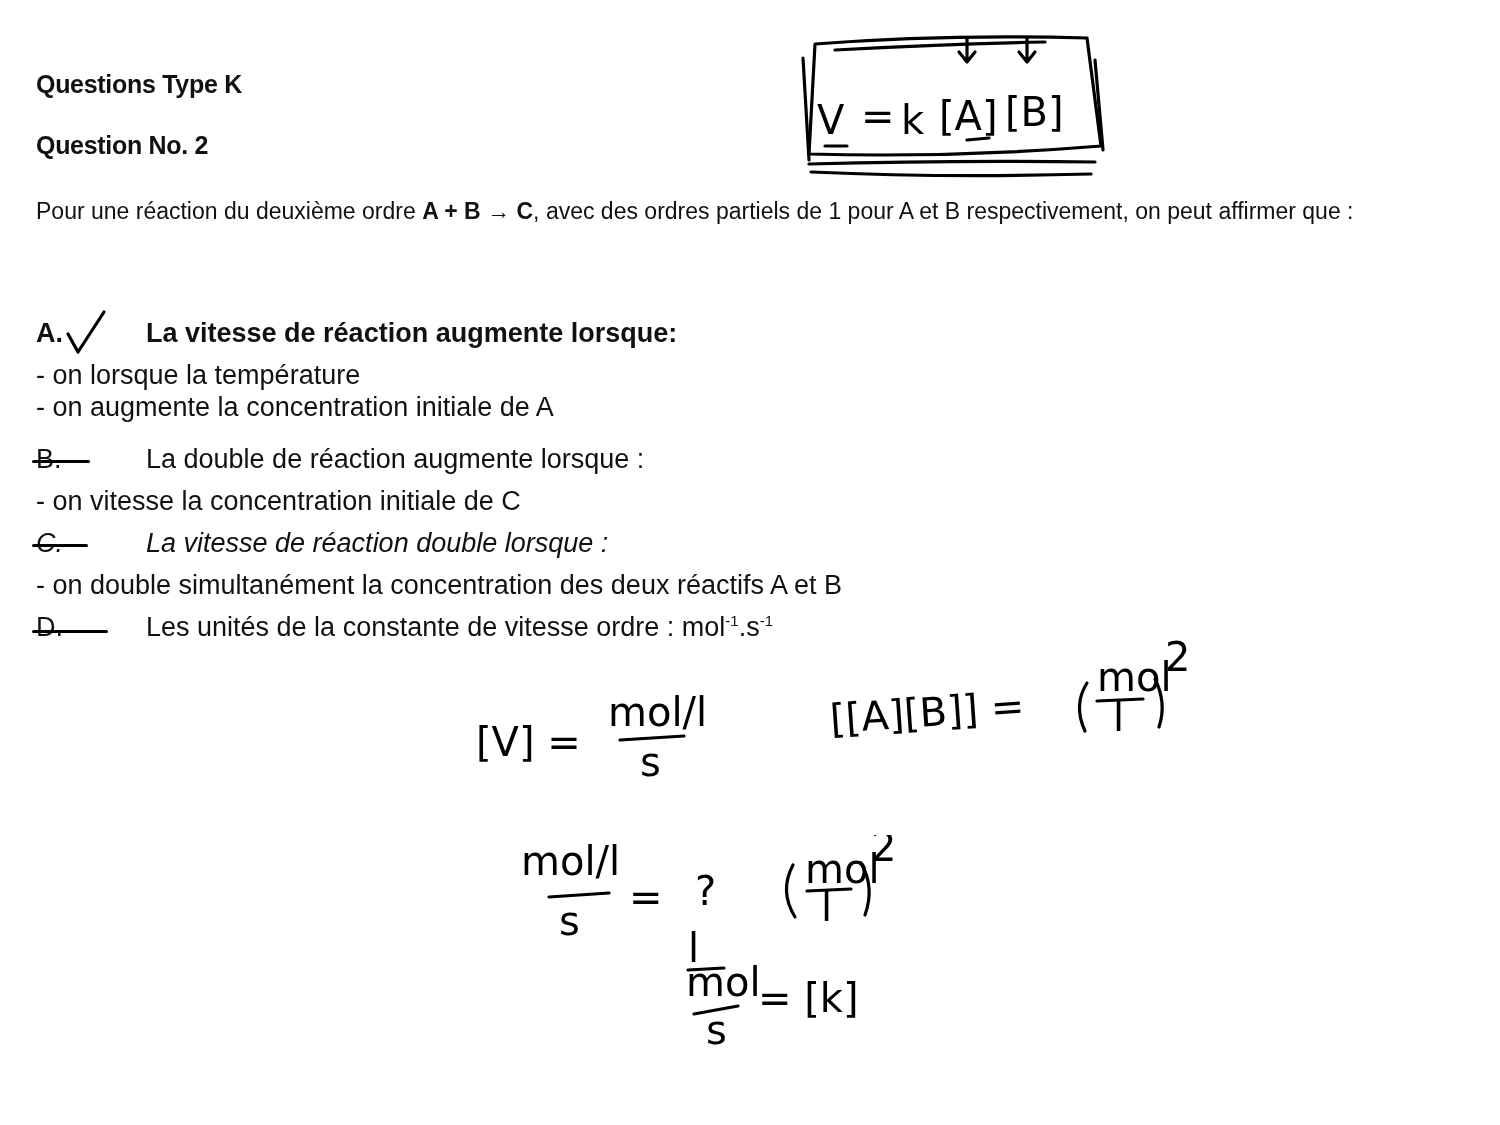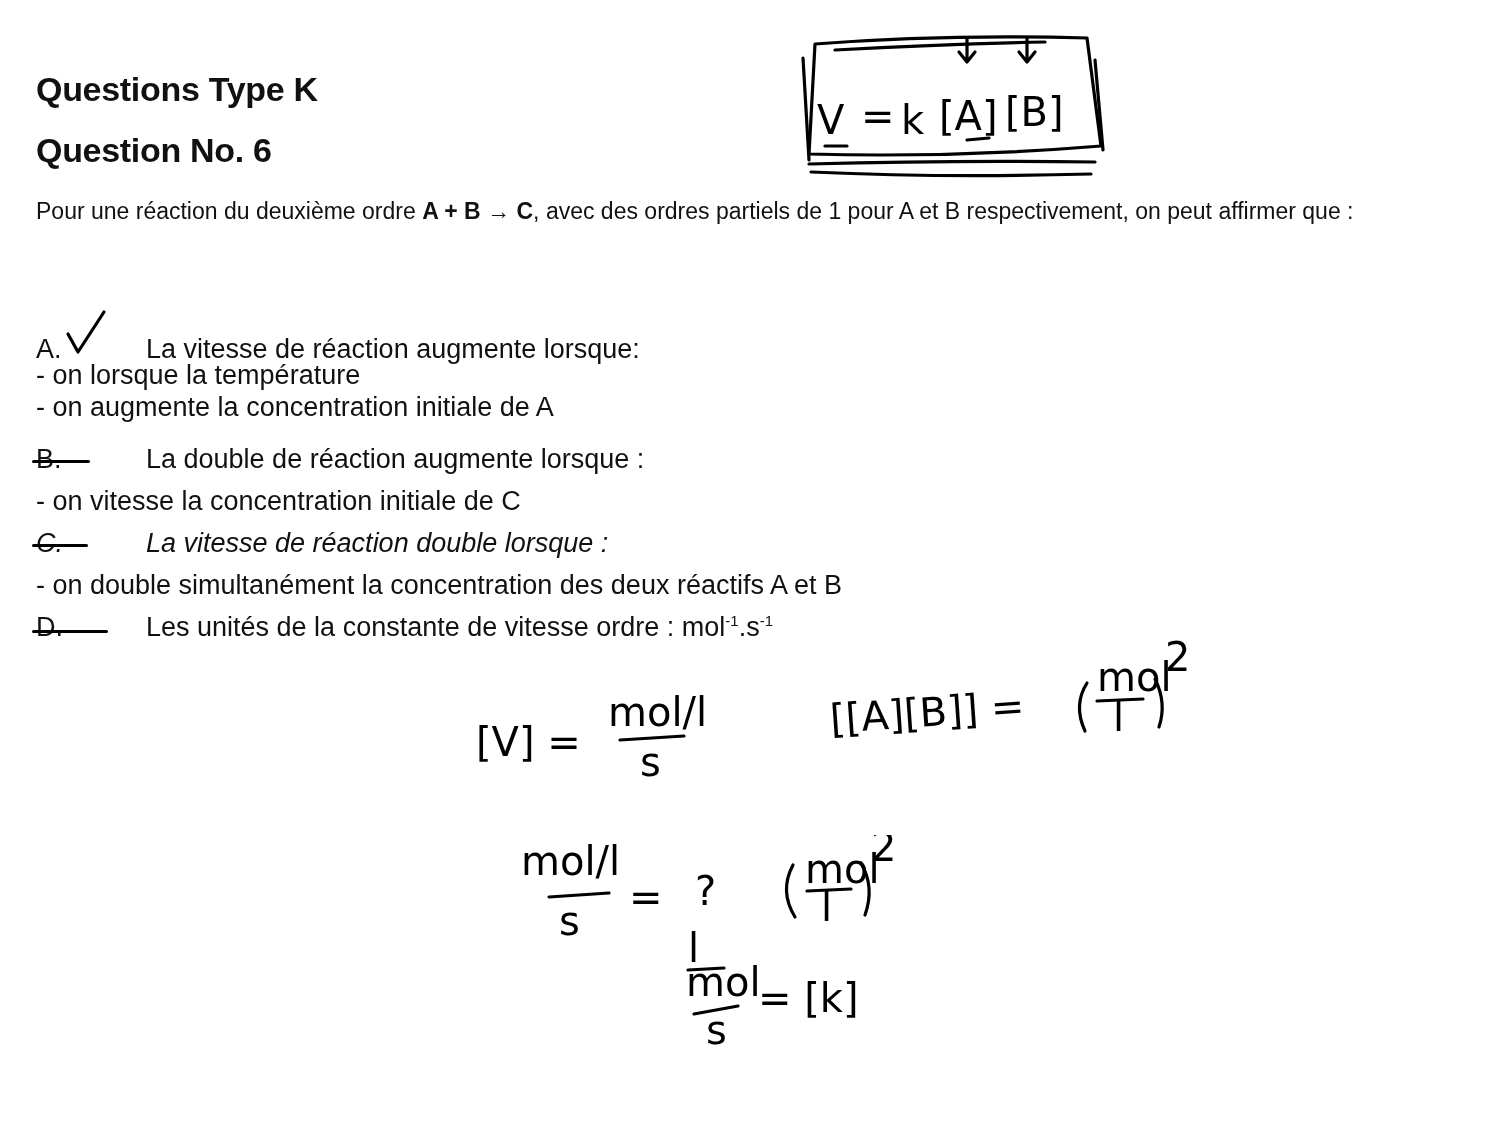--- a/index.html
+++ b/index.html
@@ -1,37 +1,37 @@
 <!DOCTYPE html>
 <html><head>
 <meta charset="utf-8">
 <style>
   html, body { margin: 0; padding: 0; background: #ffffff; }
   body { width: 1500px; height: 1125px; position: relative; overflow: hidden;
          font-family: "Liberation Sans", "DejaVu Sans", sans-serif; color: #111; }
   .abs { position: absolute; }
-  .heading { font-weight: bold; font-size: 34px; letter-spacing: -0.3px; }
+  .heading { font-weight: bold; font-size: 25px; letter-spacing: -0.3px; }
   .body-text { font-size: 23px; line-height: 42px; }
   .para { left: 36px; top: 190px; width: 1426px; text-align: justify; }
   .line { left: 36px; font-size: 27px; white-space: nowrap; }
   .label { display: inline-block; width: 110px; position: relative; }
   .ink { stroke: #000; fill: none; stroke-width: 3.2; stroke-linecap: round; stroke-linejoin: round; }
   .hand { font-family: "DejaVu Sans", sans-serif; font-size: 40px; fill: #000; }
   .strike { position: absolute; left: -4px; height: 3px; background: #000; border-radius: 2px; }
   sup { font-size: 15px; }
 </style>
 </head>
 <body>
 
 <div class="abs heading" style="left:36px; top:70px;">Questions Type K</div>
-<div class="abs heading" style="left:36px; top:131px;">Question No. 6</div>
+<div class="abs heading" style="left:36px; top:131px;">Question No. 2</div>
 
 <div class="abs body-text para"><span>Pour une réaction du deuxième ordre </span><b>A + B → C</b><span>, avec des ordres partiels de 1 pour A et B respectivement, on peut affirmer que :</span></div>
 
-<div class="abs line" style="top:334px;">
+<div class="abs line" style="top:318px;font-weight:bold;">
   <span class="label">A.</span><span>La vitesse de réaction augmente lorsque:</span>
 </div>
 <svg class="abs" style="left:64px; top:308px;" width="44" height="50">
   <path class="ink" d="M4 26 L14 44 L40 4"></path>
 </svg>
 <div class="abs line" style="top:360px;">- on lorsque la température</div>
 <div class="abs line" style="top:392px;">- on augmente la concentration initiale de A</div>
 
 <div class="abs line" style="top:444px;">
   <span class="label"><span>B.</span><span class="strike" style="top:16px; width:58px;"></span></span><span>La double de réaction augmente lorsque :</span>

